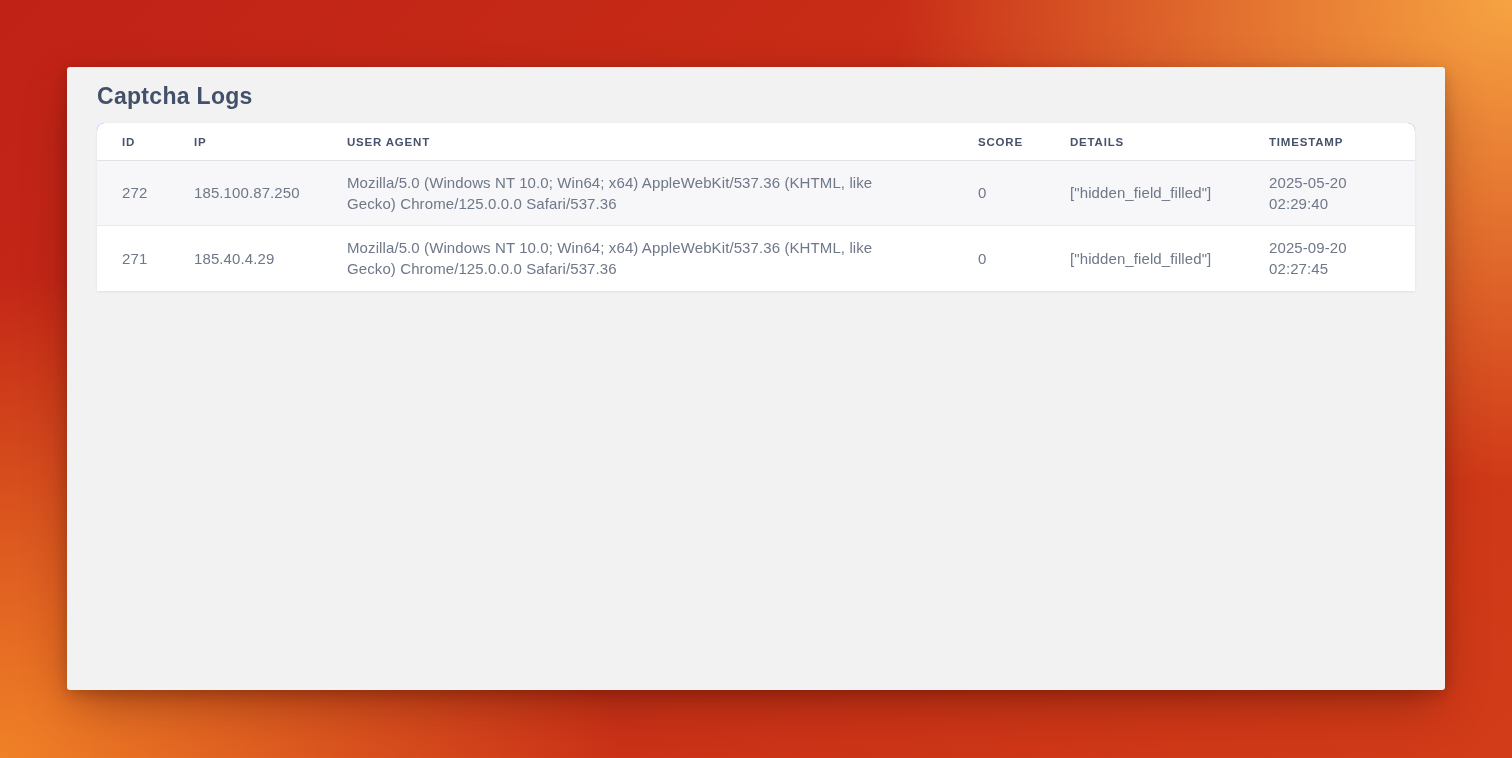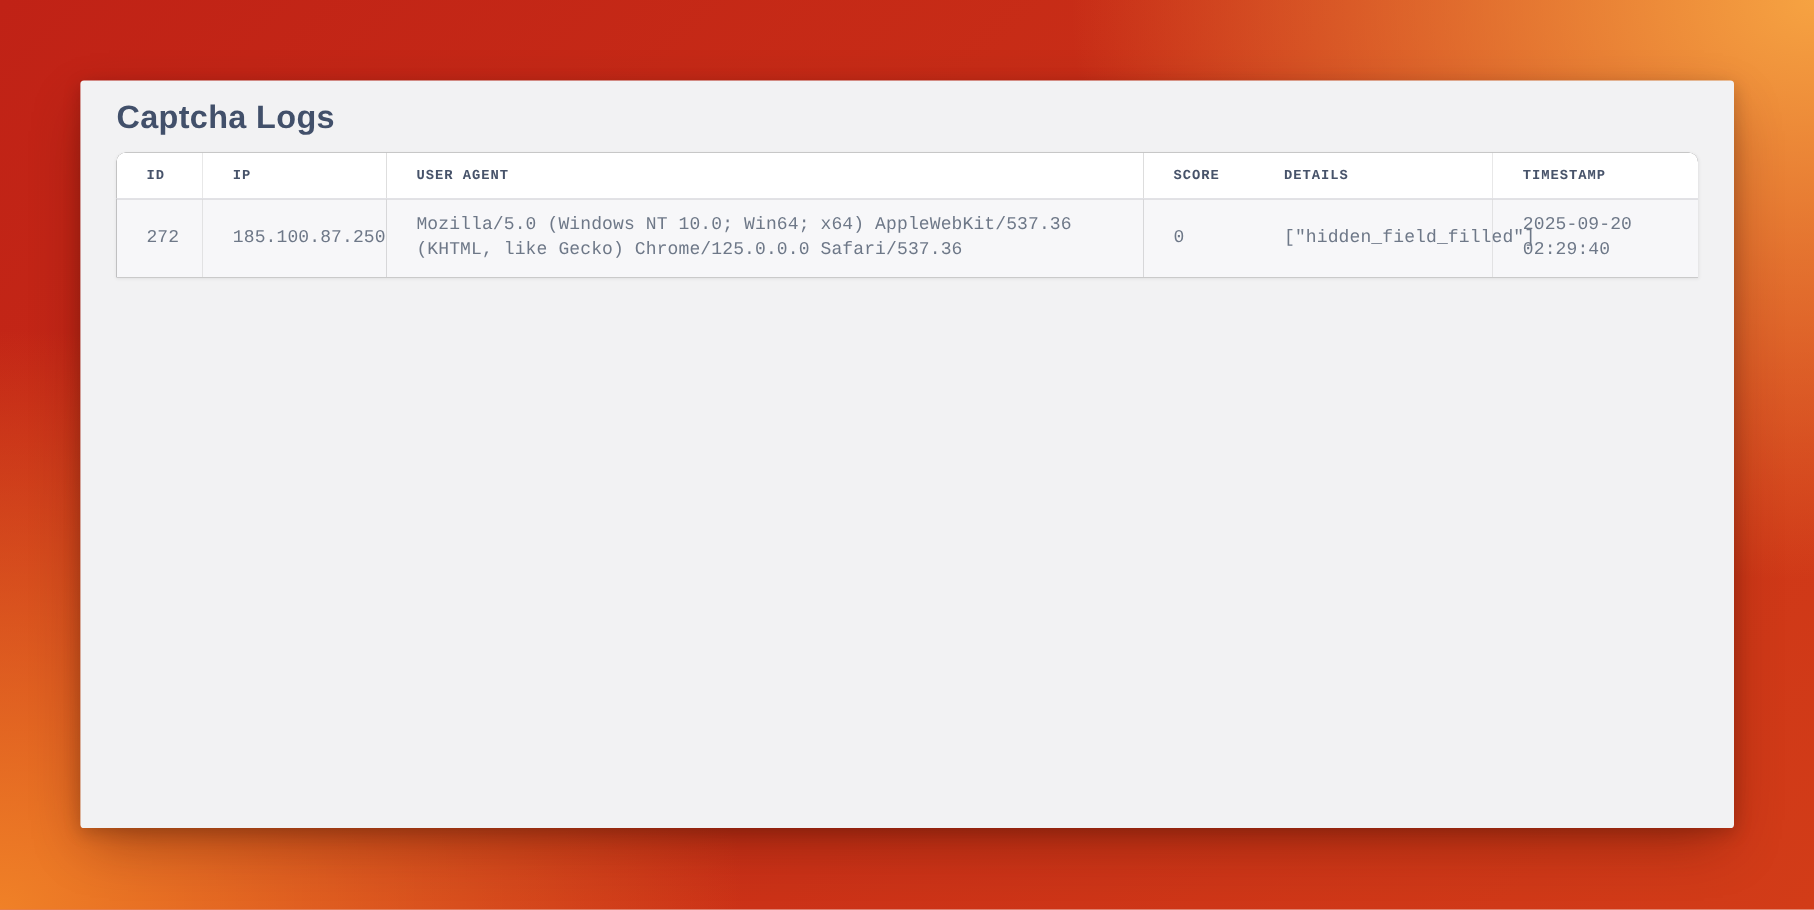--- a/index.html
+++ b/index.html
@@ -15,32 +15,31 @@
     position: absolute;
     left: 67px; top: 67px;
     width: 1378px; height: 623px;
     background: var(--card-bg, #f2f2f3);
     border-radius: 3px;
     box-shadow: 0 18px 45px -8px rgba(70, 15, 0, 0.45), 0 4px 14px rgba(0,0,0,0.18);
     overflow: hidden;
   }
   .page-title {
     padding: 16px 30px 13px 30px;
-    font-size: 27px;
+    font-size: 23px;
     font-weight: 600;
     letter-spacing: 0.3px;
     color: var(--title-color, #42506a);
   }
   .table-wrap {
     margin: 0 30px;
-    background: #737373;
+    background: #3b82f6;
     border-radius: 8px 8px 0 0;
     box-shadow: 0 1px 3px rgba(0,0,0,0.07);
     overflow: hidden;
-    font-family: Liberation Mono, monospace;
   }
   table {
     width: 100%;
     border-collapse: collapse;
     table-layout: fixed;
   }
   col.c-id        { width: 72px; }
   col.c-ip        { width: 153px; }
   col.c-ua        { width: 631px; }
   col.c-score     { width: 92px; }
@@ -98,18 +97,26 @@
           <th>TIMESTAMP</th>
         </tr>
       </thead>
       <tbody>
           <tr>
     <td class="col-id">272</td>
     <td class="col-ip">185.100.87.250</td>
     <td class="col-ua">Mozilla/5.0 (Windows NT 10.0; Win64; x64) AppleWebKit/537.36 (KHTML, like Gecko) Chrome/125.0.0.0 Safari/537.36</td>
     <td class="col-score">0</td>
     <td class="col-details">["hidden_field_filled"]</td>
-    <td class="col-timestamp">2025-09-20 02:29:40</td>
+    <td class="col-timestamp">2025-05-20 02:29:40</td>
+  </tr>
+          <tr>
+    <td class="col-id">271</td>
+    <td class="col-ip">185.40.4.29</td>
+    <td class="col-ua">Mozilla/5.0 (Windows NT 10.0; Win64; x64) AppleWebKit/537.36 (KHTML, like Gecko) Chrome/125.0.0.0 Safari/537.36</td>
+    <td class="col-score">0</td>
+    <td class="col-details">["hidden_field_filled"]</td>
+    <td class="col-timestamp">2025-09-20 02:27:45</td>
   </tr>
         </tbody>
     </table>
   </div>
 </div>
 
 </body></html>

